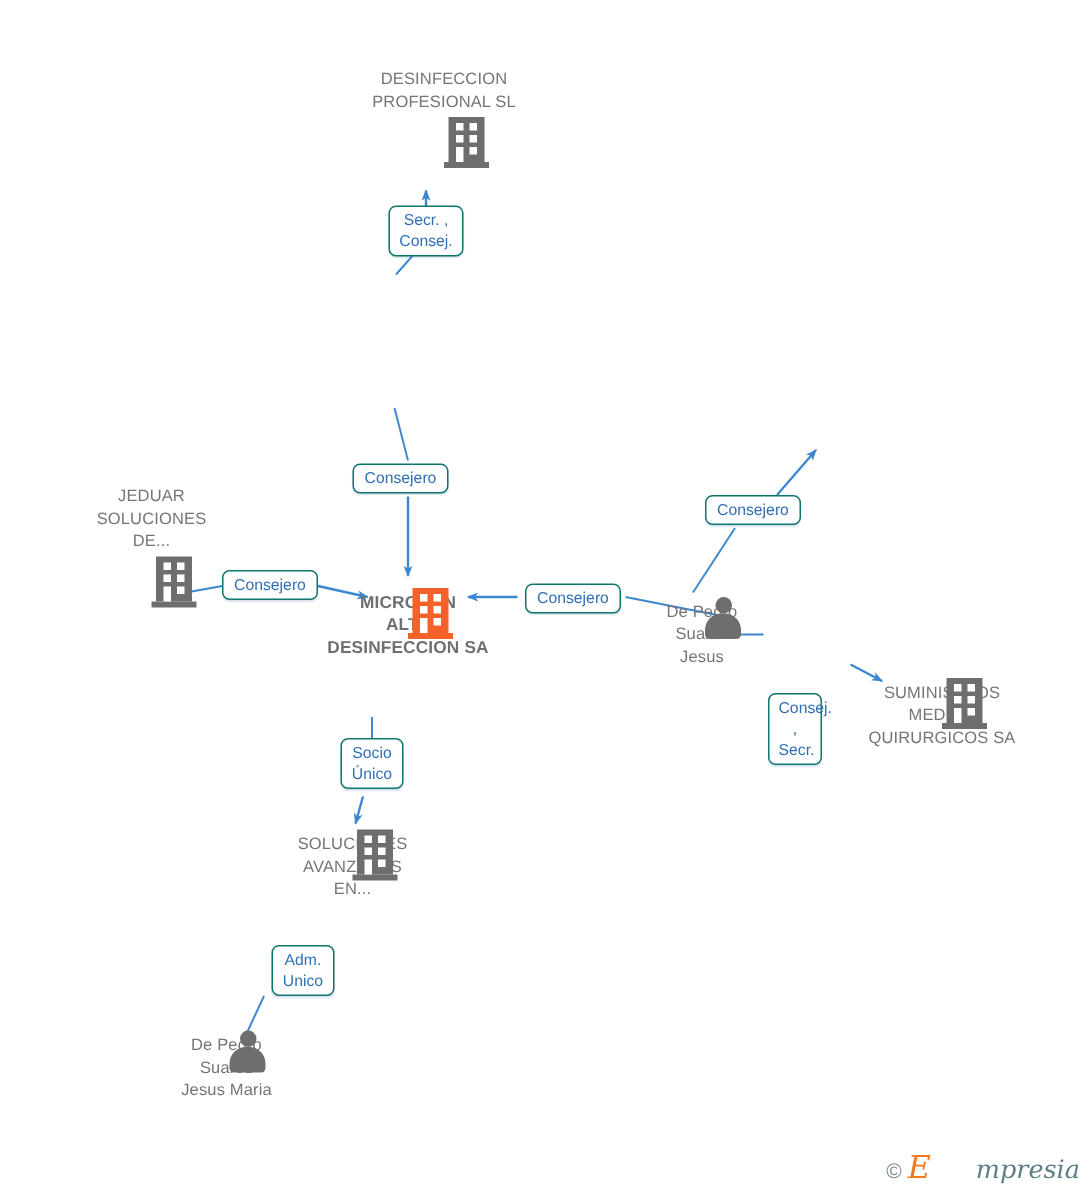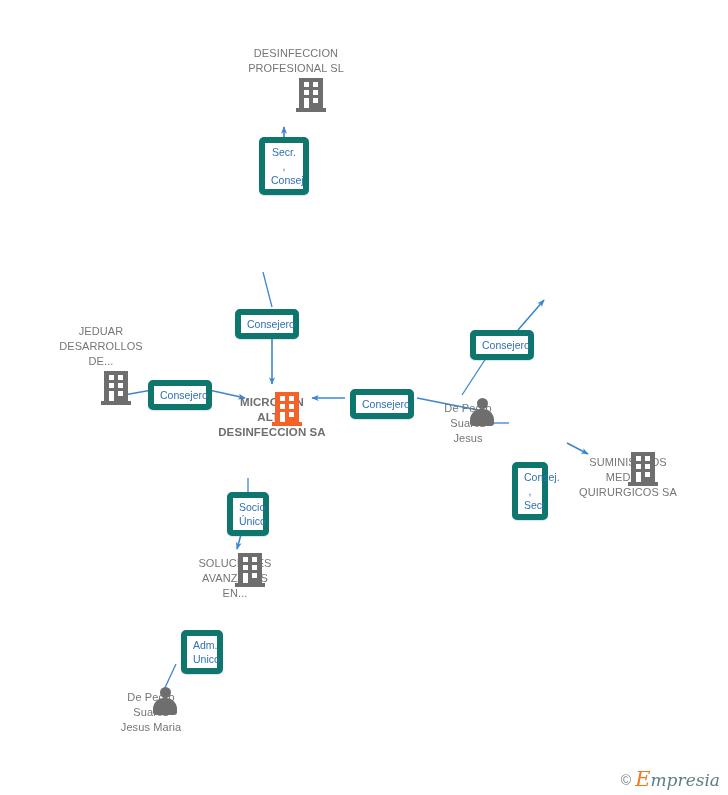--- a/index.html
+++ b/index.html
@@ -46,42 +46,42 @@
   
   .per{width:28px;height:30px;position:relative;margin:0 auto;}
   .per .head{position:absolute;left:9px;top:0;width:11px;height:11px;border-radius:50%;background:#6e6e6e;}
   .per .body{position:absolute;left:2px;top:11px;width:24px;height:17px;background:#6e6e6e;
              border-radius:11px 11px 3px 3px;}
 
   
   .rel{
     position:absolute;
     background:#ffffff;
-    border:6px solid #0f766e;
+    border:1px solid #0f766e;
     border-radius:5px;
     color:#2f6fb5;
     font-size:10.5px;
     line-height:14px;
     text-align:center;
     padding:2px 6px;
     white-space:pre-line;
     box-shadow:0 1px 1px rgba(80,120,170,.22);
     box-sizing:border-box;
   }
 
   
   #watermark{
     position:absolute;right:8px;bottom:6px;
     display:flex;align-items:center;gap:4px;
     user-select:none;
   }
   #watermark .cmark{color:#7a8a8f;font-size:14px;line-height:14px;}
   #watermark .wordmark{font-family:"DejaVu Serif","Liberation Serif",serif;font-style:italic;font-size:17px;line-height:17px;}
   #watermark .wordmark .e{color:#f07a22;font-size:21px;}
-  #watermark .wordmark .rest{color:#5d7f88;}
+  #watermark .wordmark .rest{color:#5d7f88;margin-left:30px;}
 </style>
 </head>
 <body>
 
 <div id="graph">
 
   <svg class="edges" viewBox="0 0 728 795">
     <defs>
       <marker id="arw" markerWidth="9" markerHeight="9" refX="7.2" refY="3.2" orient="auto" markerUnits="userSpaceOnUse">
         <path d="M0.4,0.2 L8,3.2 L0.4,6.2 L2.4,3.2 Z" fill="#3d86d0"></path>
@@ -124,21 +124,21 @@
         <u style="left:8px;top:4px;width:5px;height:5px"></u><u style="left:17px;top:4px;width:5px;height:5px"></u>
         <u style="left:8px;top:12px;width:5px;height:5px"></u><u style="left:17px;top:12px;width:5px;height:5px"></u>
         <u style="left:8px;top:20px;width:5px;height:10px"></u><u style="left:17px;top:20px;width:5px;height:5px"></u>
       </span>
     </span>
   </div>
 
 
   <div class="node" style="left:48px;top:324px;width:106px;">
     <span class="caption above">JEDUAR
-DESARROLLOS
+SOLUCIONES
 DE...</span>
     <span class="icon">
       <span class="bld">
         <i class="body"></i><i class="base"></i>
         <u style="left:8px;top:4px;width:5px;height:5px"></u><u style="left:17px;top:4px;width:5px;height:5px"></u>
         <u style="left:8px;top:12px;width:5px;height:5px"></u><u style="left:17px;top:12px;width:5px;height:5px"></u>
         <u style="left:8px;top:20px;width:5px;height:10px"></u><u style="left:17px;top:20px;width:5px;height:5px"></u>
       </span>
     </span>
   </div>

